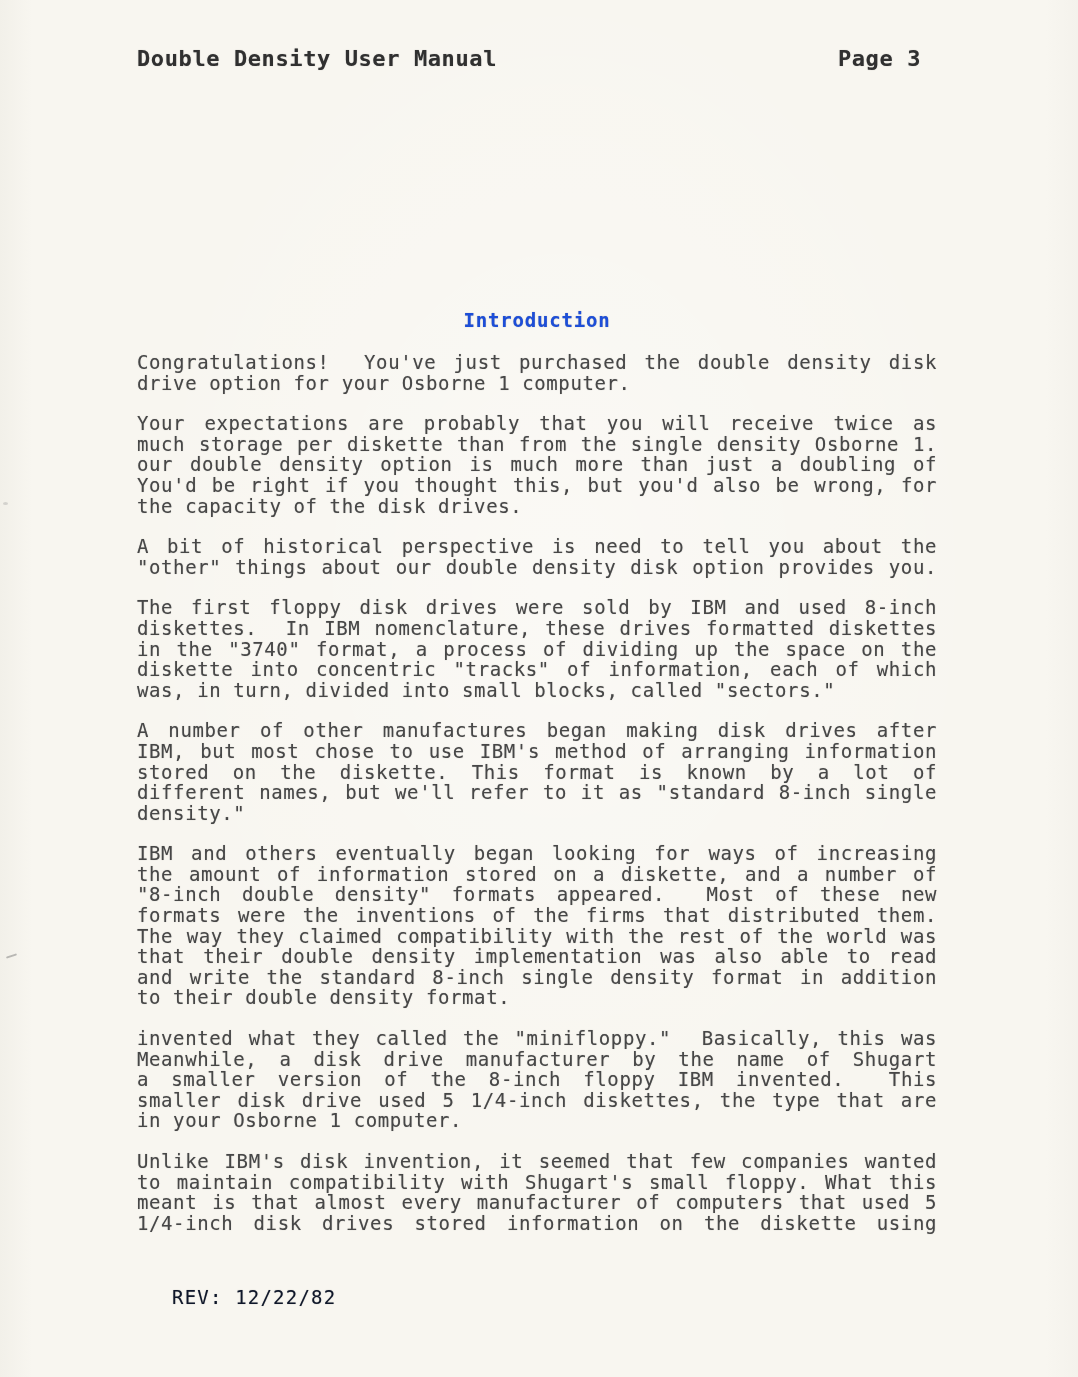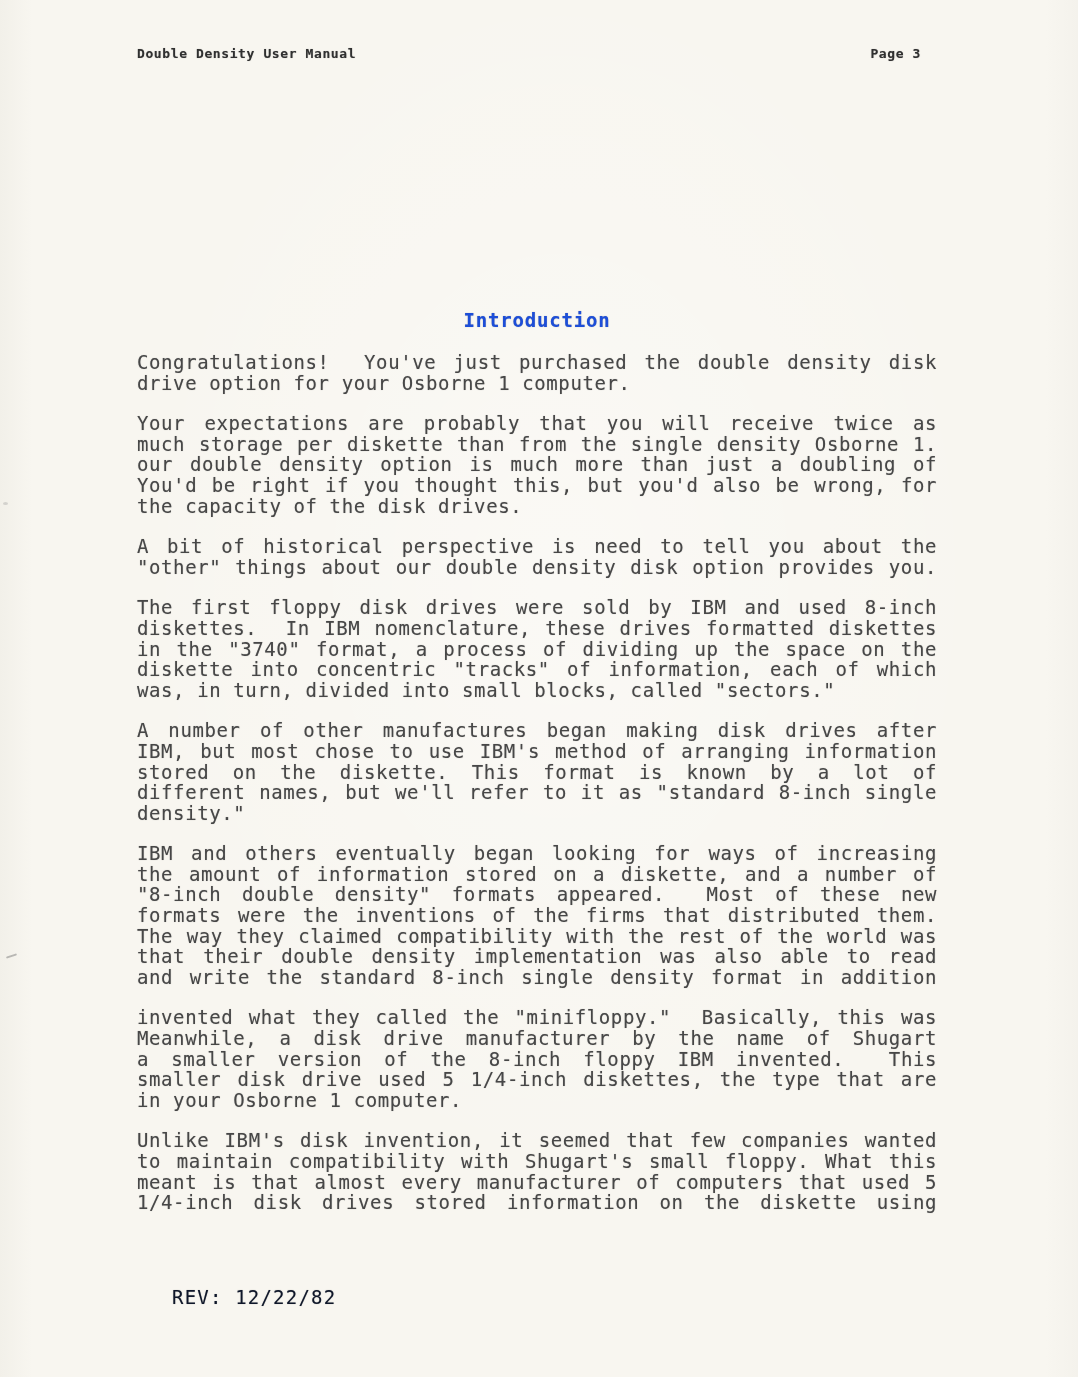--- a/index.html
+++ b/index.html
@@ -25,21 +25,21 @@
   .txt {
     text-shadow: 0 0 1px rgba(70,70,70,0.45);
   }
   .header {
     position: absolute;
     top: 46px;
     left: 137px;
     width: 800px;
     display: flex;
     justify-content: space-between;
-    font-size: 13px;
+    font-size: 22px;
     font-weight: bold;
     letter-spacing: 0.6px;
     color: #303030;
   }
   .page-label {
     margin-right: 16px;
   }
   .section-title {
     position: absolute;
     top: 309px;
@@ -147,20 +147,21 @@
         <div class="line last">density."</div>
       </div>
       <div class="paragraph">
         <div class="line">IBM and others eventually began looking for ways of increasing</div>
         <div class="line">the amount of information stored on a diskette, and a number of</div>
         <div class="line">"8-inch double density" formats appeared.&nbsp; Most of these new</div>
         <div class="line">formats were the inventions of the firms that distributed them.</div>
         <div class="line">The way they claimed compatibility with the rest of the world was</div>
         <div class="line">that their double density implementation was also able to read</div>
         <div class="line">and write the standard 8-inch single density format in addition</div>
+        <div class="line last">to their double density format.</div>
       </div>
       <div class="paragraph">
         <div class="line">invented what they called the "minifloppy."&nbsp; Basically, this was</div>
         <div class="line">Meanwhile, a disk drive manufacturer by the name of Shugart</div>
         <div class="line">a smaller version of the 8-inch floppy IBM invented.&nbsp; This</div>
         <div class="line">smaller disk drive used 5 1/4-inch diskettes, the type that are</div>
         <div class="line last">in your Osborne 1 computer.</div>
       </div>
       <div class="paragraph">
         <div class="line">Unlike IBM's disk invention, it seemed that few companies wanted</div>

